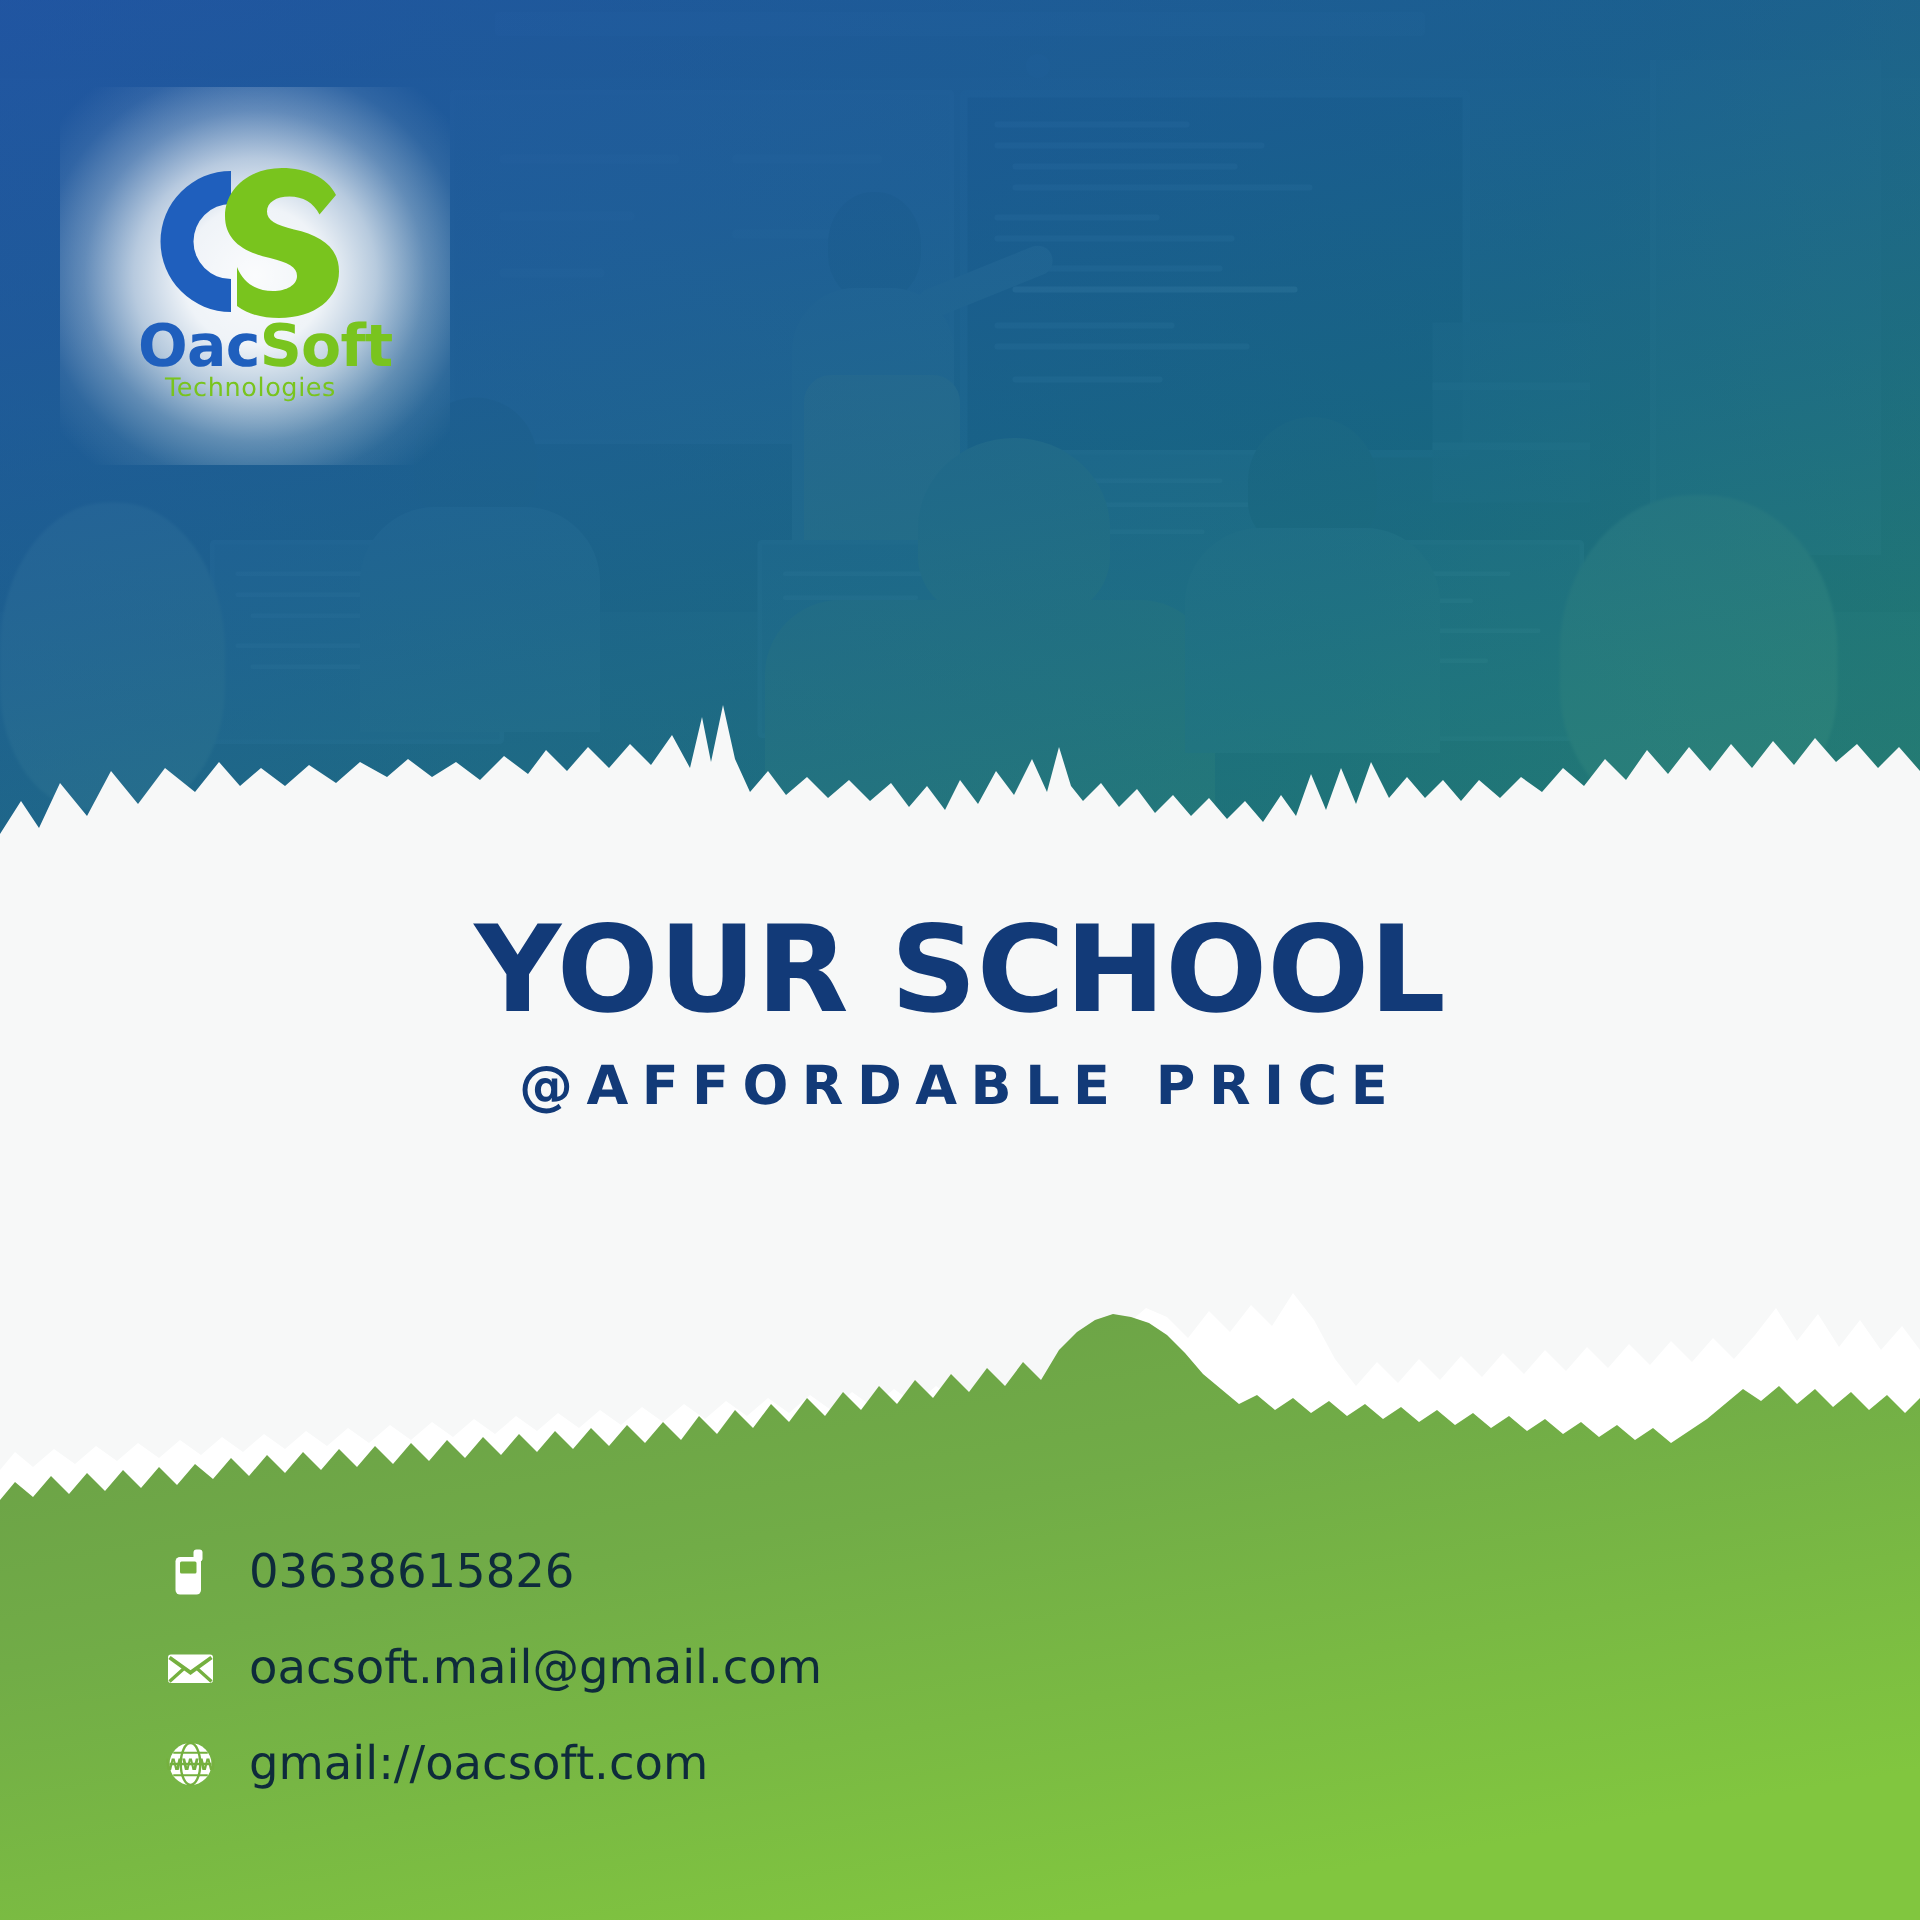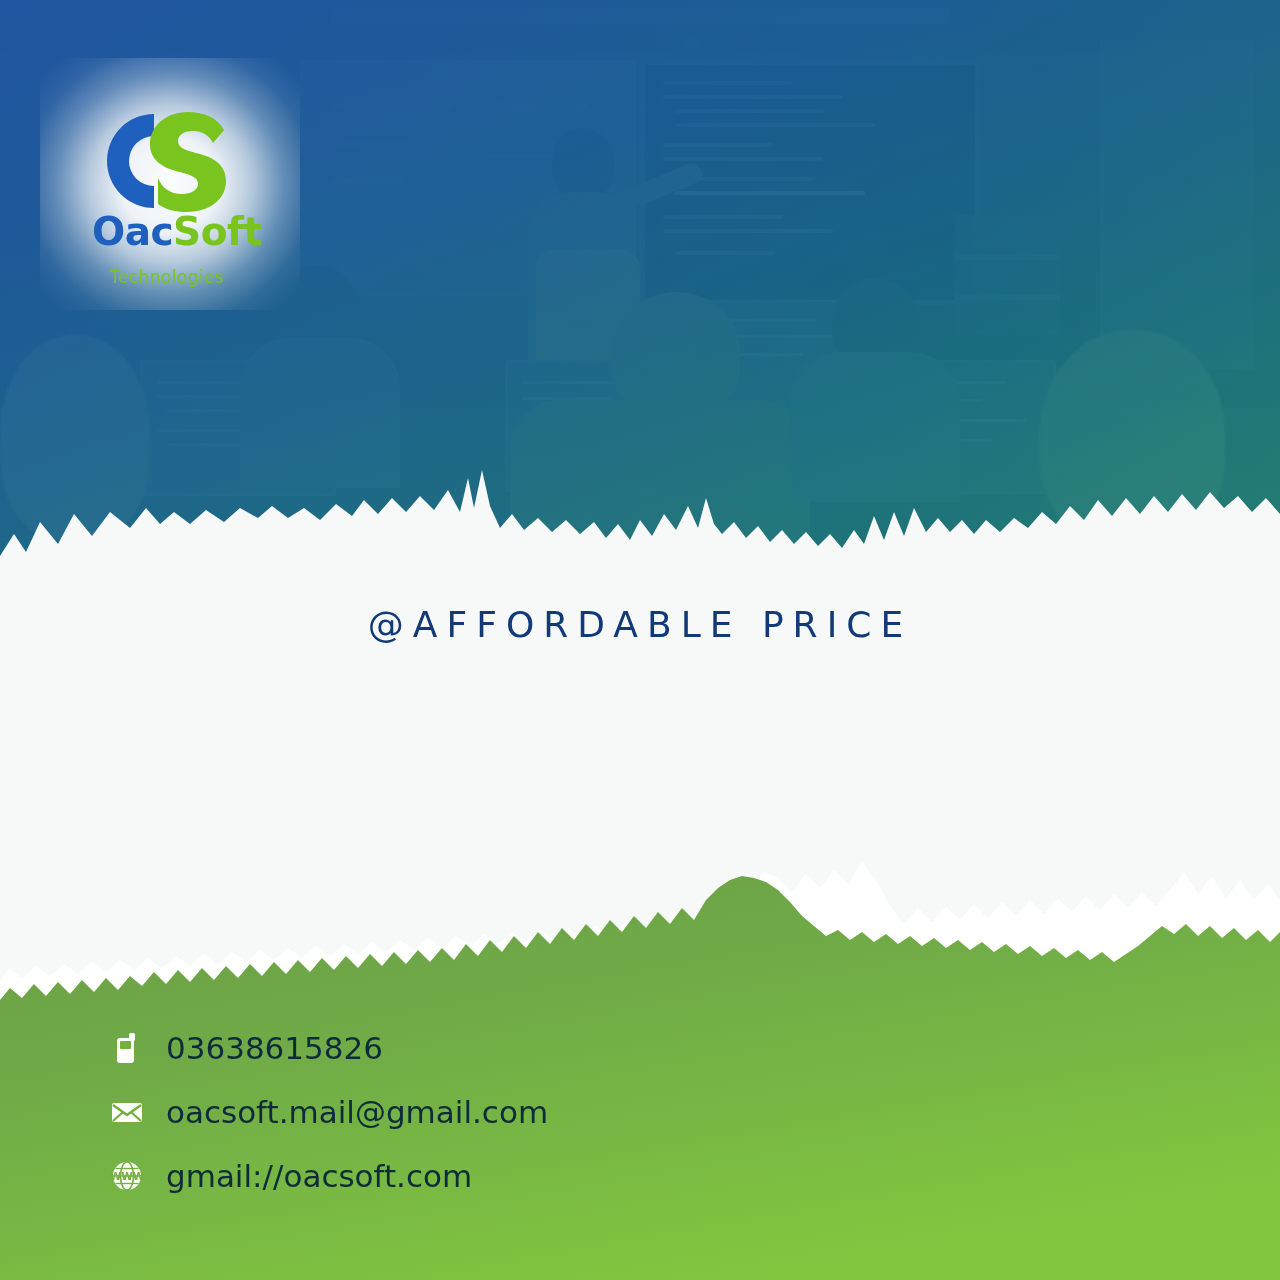--- a/index.html
+++ b/index.html
@@ -208,21 +208,21 @@
     font-weight: bold;
     letter-spacing: -0.5px;
   }
   .lg-blue { color: #1f5fbd; }
   .lg-green { color: #79c41e; }
   .logo-tech {
     font-family: "DejaVu Sans", sans-serif;
     font-size: 17px;
     color: #79c41e;
     letter-spacing: 0.4px;
-    margin-top: 18px;
+    margin-top: 0;
   }
 
   
   .white-band {
     position: absolute;
     left: 0; top: 0;
     width: 1280px; height: 1280px;
     pointer-events: none;
   }
   .white-band svg { display: block; }
@@ -239,24 +239,24 @@
     font-size: 80px;
     font-weight: bold;
     color: #123a78;
     letter-spacing: 0px;
     line-height: 1.08;
     margin: 0;
   }
   .subhead {
     font-family: "DejaVu Sans", sans-serif;
     font-size: 36px;
-    font-weight: normal;
+    font-weight: bold;
     color: #123a78;
     letter-spacing: 9px;
-    margin-top: 0;
+    margin-top: 14px;
   }
 
   
   .green-content {
     position: absolute;
     left: 0; top: 1020px;
     width: 1280px;
     height: 260px;
     display: flex;
   }
@@ -453,20 +453,21 @@
         <linearGradient id="greenGrad" x1="0" y1="0" x2="0.55" y2="1">
           <stop offset="0%" stop-color="#699d47"></stop>
           <stop offset="45%" stop-color="#71ac47"></stop>
           <stop offset="100%" stop-color="#81c63f"></stop>
         </linearGradient>
       </defs>
     </svg>
   </div>
 
   <div class="headline-block">
+    <div class="headline">YOUR SCHOOL</div>
     <div class="subhead">@AFFORDABLE PRICE</div>
   </div>
 
   <div class="green-content">
 
     <div class="contact">
 
       <div class="contact-row">
         <span class="contact-icon">
           <svg width="24" height="32" viewBox="0 0 24 32">

